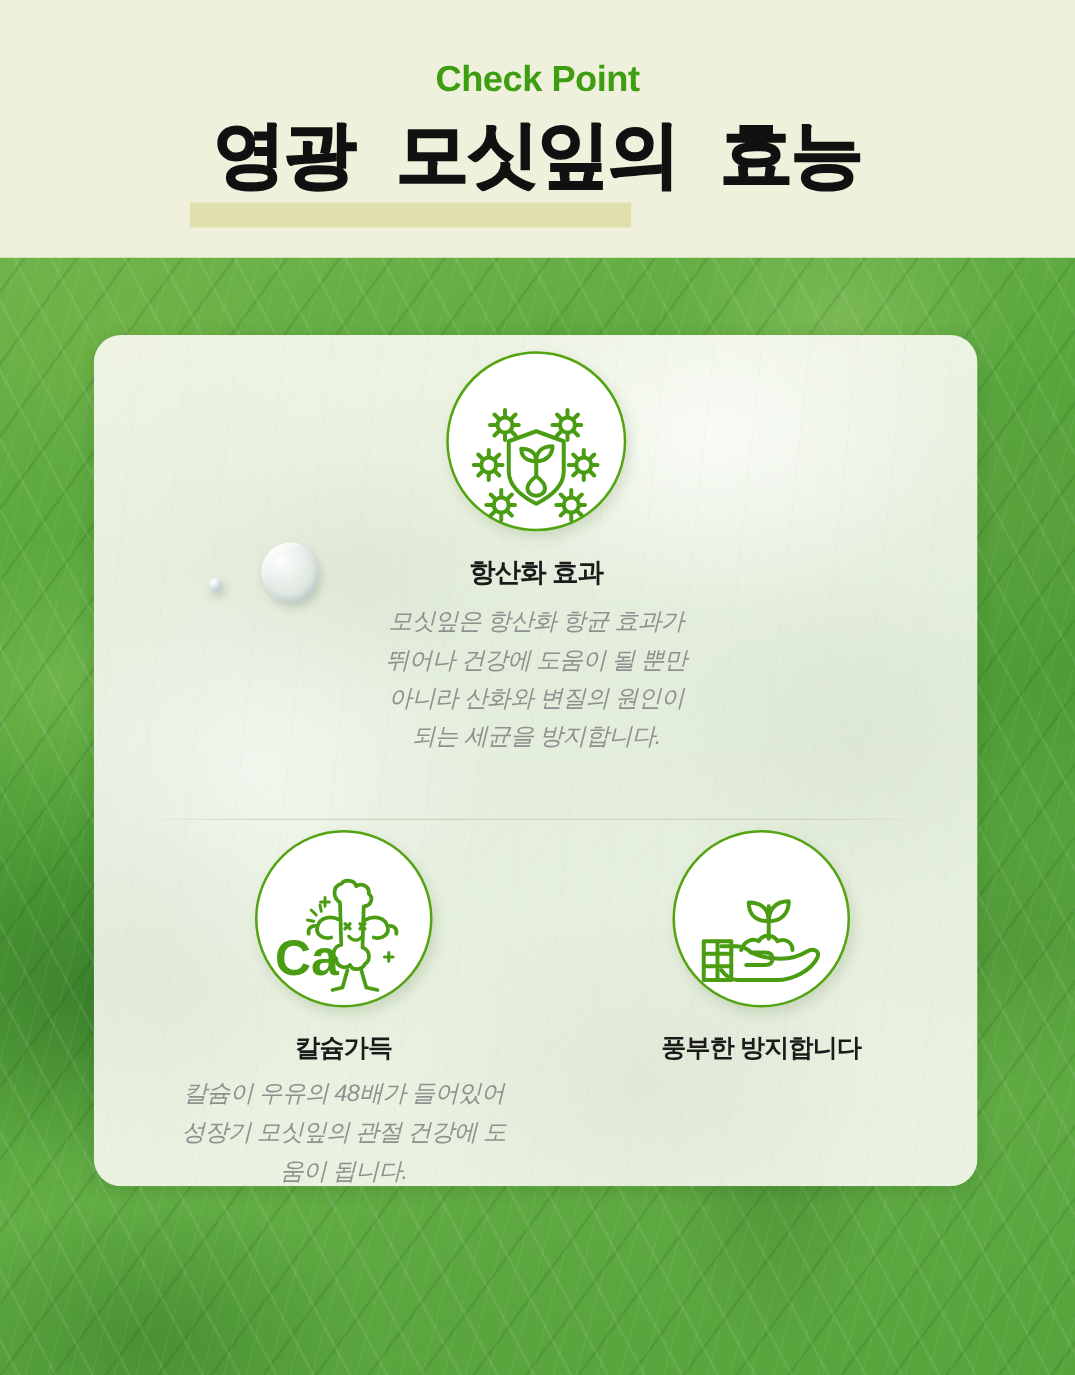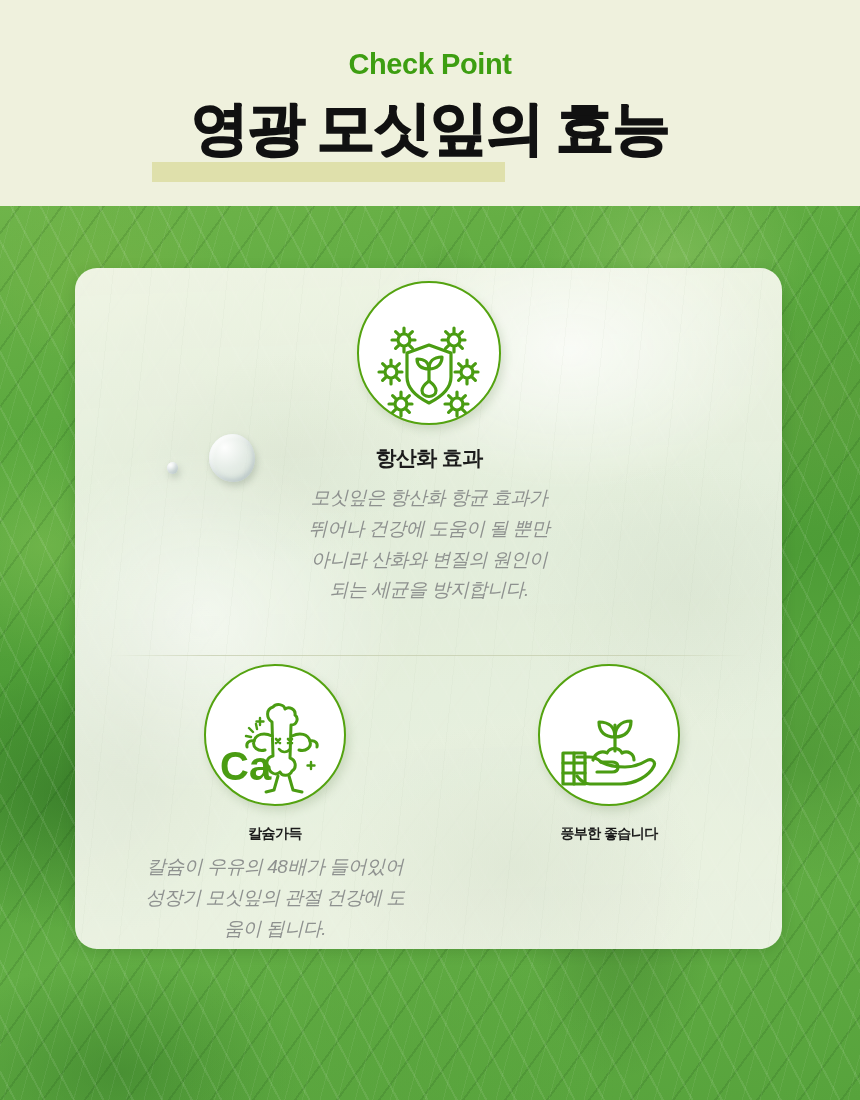--- a/index.html
+++ b/index.html
@@ -63,21 +63,21 @@
   .title {
     position: relative;
     z-index: 2;
     display: inline-block;
     font-size: 58px;
     line-height: 1.0;
     font-weight: 700;
     letter-spacing: -1.5px;
     color: #111111;
     -webkit-text-stroke: 1.6px #111111;
-    font-family: Liberation Serif, serif;
+    font-family: Liberation Mono, monospace;
   }
 
   
   .leafbg {
     position: absolute;
     left: 0; top: 206px;
     width: 860px;
     height: 894px;
     overflow: hidden;
     background:
@@ -191,21 +191,21 @@
 
   .feat-title {
     margin-top: 19px;
     font-size: 21px;
     font-weight: 700;
     letter-spacing: -0.6px;
     color: #1b1b1b;
     font-family: "Liberation Sans", "DejaVu Sans", sans-serif;
   }
   .feature-left .feat-title,
-  .feature-right .feat-title { font-size: 14px; }
+  .feature-right .feat-title { font-size: 20px; }
 
   .feat-body {
     margin-top: 11px;
     font-size: 19px;
     line-height: 1.62;
     letter-spacing: -0.5px;
     color: #8e918f;
     white-space: pre-line;
     font-family: "Liberation Sans", "DejaVu Sans", sans-serif;
     font-style: italic;
@@ -331,17 +331,17 @@
 
           <path d="M38 56 C40 49 47 46 52 49 C55 43 64 43 67 49 C73 46 79 50 79 56"></path>
 
           <path d="M22 53 H34 C39 53 43 55 46 58 L57 58 C61 58 63 60 63 63 C63 66 61 68 57 68 H42"></path>
           <path d="M46 58 C52 61 62 63 70 63 C78 63 86 60 91 57 C96 54 101 57 99 62 C94 72 80 80 66 80 H35 C30 80 25 76 22 72"></path>
 
           <path d="M8 49 H30 V80 H8 Z"></path>
           <path d="M8 59 H30 M8 69 H30 M19 49 V80"></path>
         </svg>
       </div>
-      <div class="feat-title">풍부한 좋습니다</div>
+      <div class="feat-title">풍부한 방지합니다</div>
     </div>
 
   </div>
 </div>
 
 </body></html>

